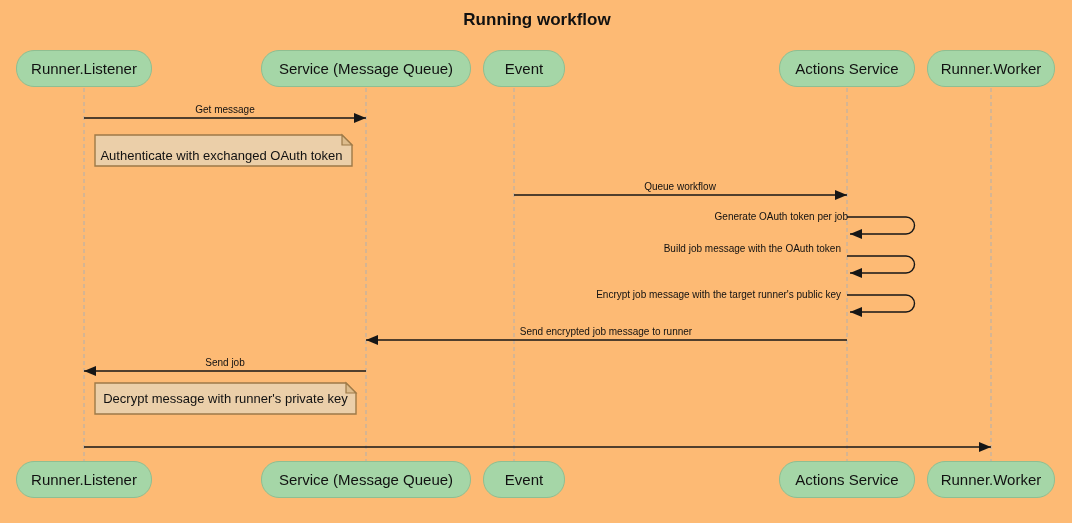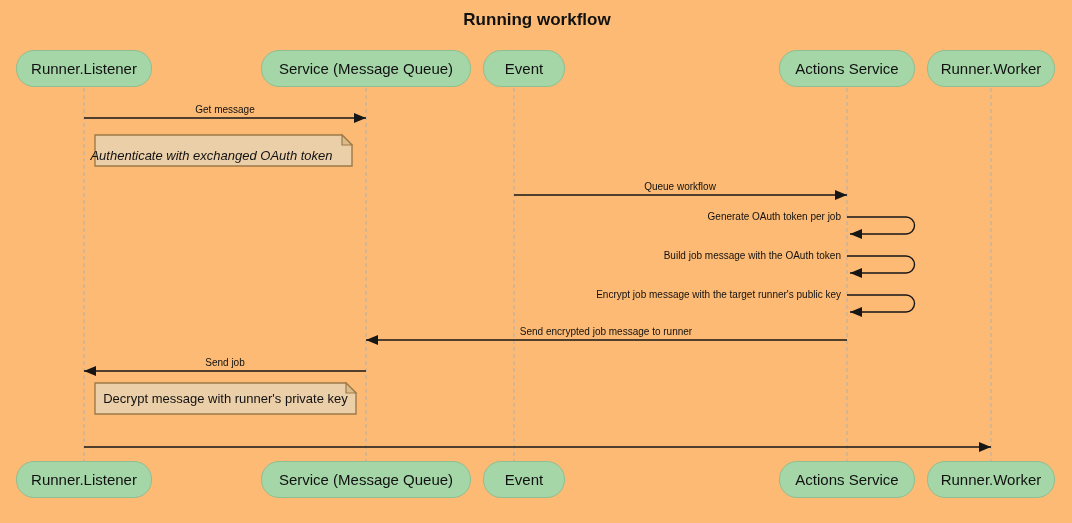--- a/index.html
+++ b/index.html
@@ -101,22 +101,22 @@
     </div>
   <div class="actor a4 row-bottom">
       <span>Actions Service</span>
     </div>
   <div class="actor a5 row-bottom">
       <span>Runner.Worker</span>
     </div>
 
   <div class="msg-label centered" style="left:225px;top:102px;">Get message</div>
   <div class="msg-label centered" style="left:680px;top:179px;">Queue workflow</div>
-  <div class="msg-label right" style="right:231px;top:209px;">Generate OAuth token per job</div>
-  <div class="msg-label right" style="right:231px;top:248px;">Build job message with the OAuth token</div>
+  <div class="msg-label right" style="right:224px;top:209px;">Generate OAuth token per job</div>
+  <div class="msg-label right" style="right:231px;top:241px;">Build job message with the OAuth token</div>
   <div class="msg-label centered" style="left:606px;top:324px;">Send encrypted job message to runner</div>
   <div class="msg-label right" style="right:231px;top:287px;">Encrypt job message with the target runner's public key</div>
   <div class="msg-label centered" style="left:225px;top:355px;">Send job</div>
 
-  <div class="note-text" style="left:83px;top:135px;width:257px;height:41px;font-style:italic;">Authenticate with exchanged OAuth token</div>
+  <div class="note-text" style="left:93px;top:135px;width:257px;height:41px;">Authenticate with exchanged OAuth token</div>
   <div class="note-text" style="left:95px;top:383px;width:261px;height:31px;">Decrypt message with runner's private key</div>
 
 </div>
 
 </body></html>

